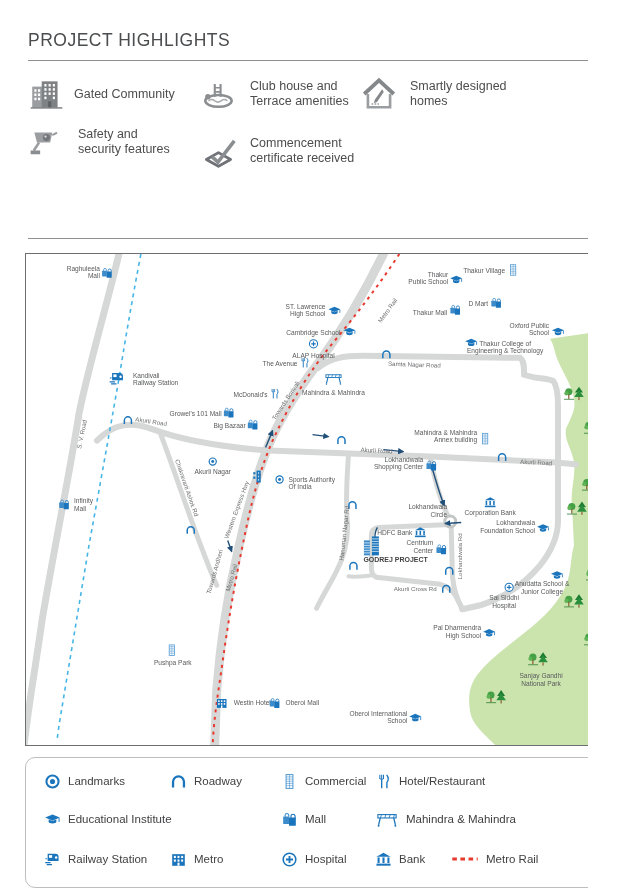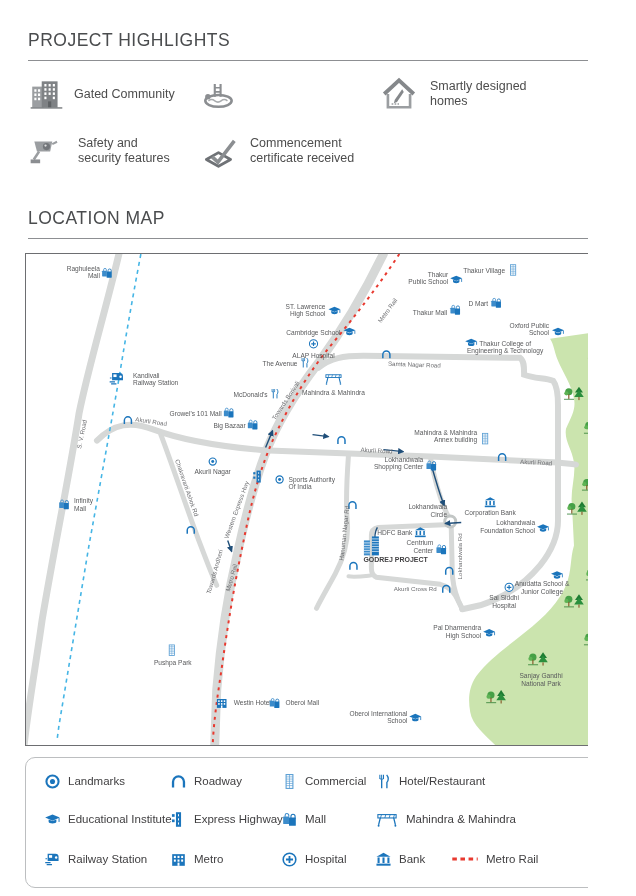--- a/index.html
+++ b/index.html
@@ -176,45 +176,46 @@
       <div class="hl-item" style="left: 28px; top: 74px; gap: 8px;">
         <svg class="hl-ico" viewBox="0 0 36 36">
           <use href="#hl-building"></use>
         </svg>
         <div class="hl-label">Gated Community</div>
       </div>
       <div class="hl-item" style="left: 200px; top: 74px;">
         <svg class="hl-ico" viewBox="0 0 36 36">
           <use href="#hl-pool"></use>
         </svg>
-      </div>
-      <div class="hl-item" style="left: 380px; top: 74px;">
+        <div class="hl-label">Club house and
+Terrace amenities</div>
+      </div>
+      <div class="hl-item" style="left: 360px; top: 74px;">
         <svg class="hl-ico" viewBox="0 0 36 36">
           <use href="#hl-home"></use>
         </svg>
         <div class="hl-label">Smartly designed
 homes</div>
       </div>
-      <div class="hl-item" style="left: 28px; top: 131px; justify-content: center;">
+      <div class="hl-item" style="left: 28px; top: 122px; justify-content: center;">
         <svg class="hl-ico" viewBox="0 0 36 36">
           <use href="#hl-cctv"></use>
         </svg>
         <div class="hl-label">Safety and
 security features</div>
       </div>
       <div class="hl-item" style="left: 200px; top: 131px;">
         <svg class="hl-ico" viewBox="0 0 36 36">
           <use href="#hl-cert"></use>
         </svg>
         <div class="hl-label">Commencement
 certificate received</div>
       </div>
     </div>
 
-  <div class="sec-title t2">LOCATION MAP</div>
   <div class="rule r2"></div>
 
   <div class="map-box">
     <svg id="map-svg" viewBox="0 0 592 492" width="591" height="491">
         <rect x="0" y="0" width="592" height="492" fill="#fff"></rect>
         <g>
           <path d="M525,85 C529,91 529,97 533,107 C537,117 547,132 549,145 C551,155 547,162 541,175 C539,187 547,195 549,209 C551,222 545,237 547,252 L549,292 C545,305 547,317 541,332 C535,347 520,364 500,379 C480,395 463,407 451,423 C443,435 443,447 445,459 C447,472 460,482 470,492 L593,492 L593,75 Z" fill="#cbe4ae"></path>
           <use href="#i-trees" x="562" y="91" width="22" height="16"></use>
           <use href="#i-trees" x="538" y="132" width="22" height="16"></use>
           <use href="#i-trees" x="558" y="166" width="22" height="16"></use>
@@ -442,26 +443,20 @@
           <use href="#i-restaurant"></use>
         </svg>
         <span class="lg-label">Hotel/Restaurant</span>
       </div>
       <div class="lg-item" style="left: 18px; top: 49px;">
         <svg width="17" height="17" viewBox="0 0 14 14">
           <use href="#i-edu"></use>
         </svg>
         <span class="lg-label">Educational Institute</span>
       </div>
-      <div class="lg-item" style="left: 144px; top: 49px;">
-        <svg width="17" height="17" viewBox="0 0 14 14">
-          <use href="#i-exphwy"></use>
-        </svg>
-        <span class="lg-label">Express Highway</span>
-      </div>
       <div class="lg-item" style="left: 255px; top: 49px;">
         <svg width="17" height="17" viewBox="0 0 14 14">
           <use href="#i-mall"></use>
         </svg>
         <span class="lg-label">Mall</span>
       </div>
       <div class="lg-item" style="left: 349px; top: 49px;">
         <svg width="24" height="16.8" viewBox="0 0 20 14">
           <use href="#i-gate"></use>
         </svg>

